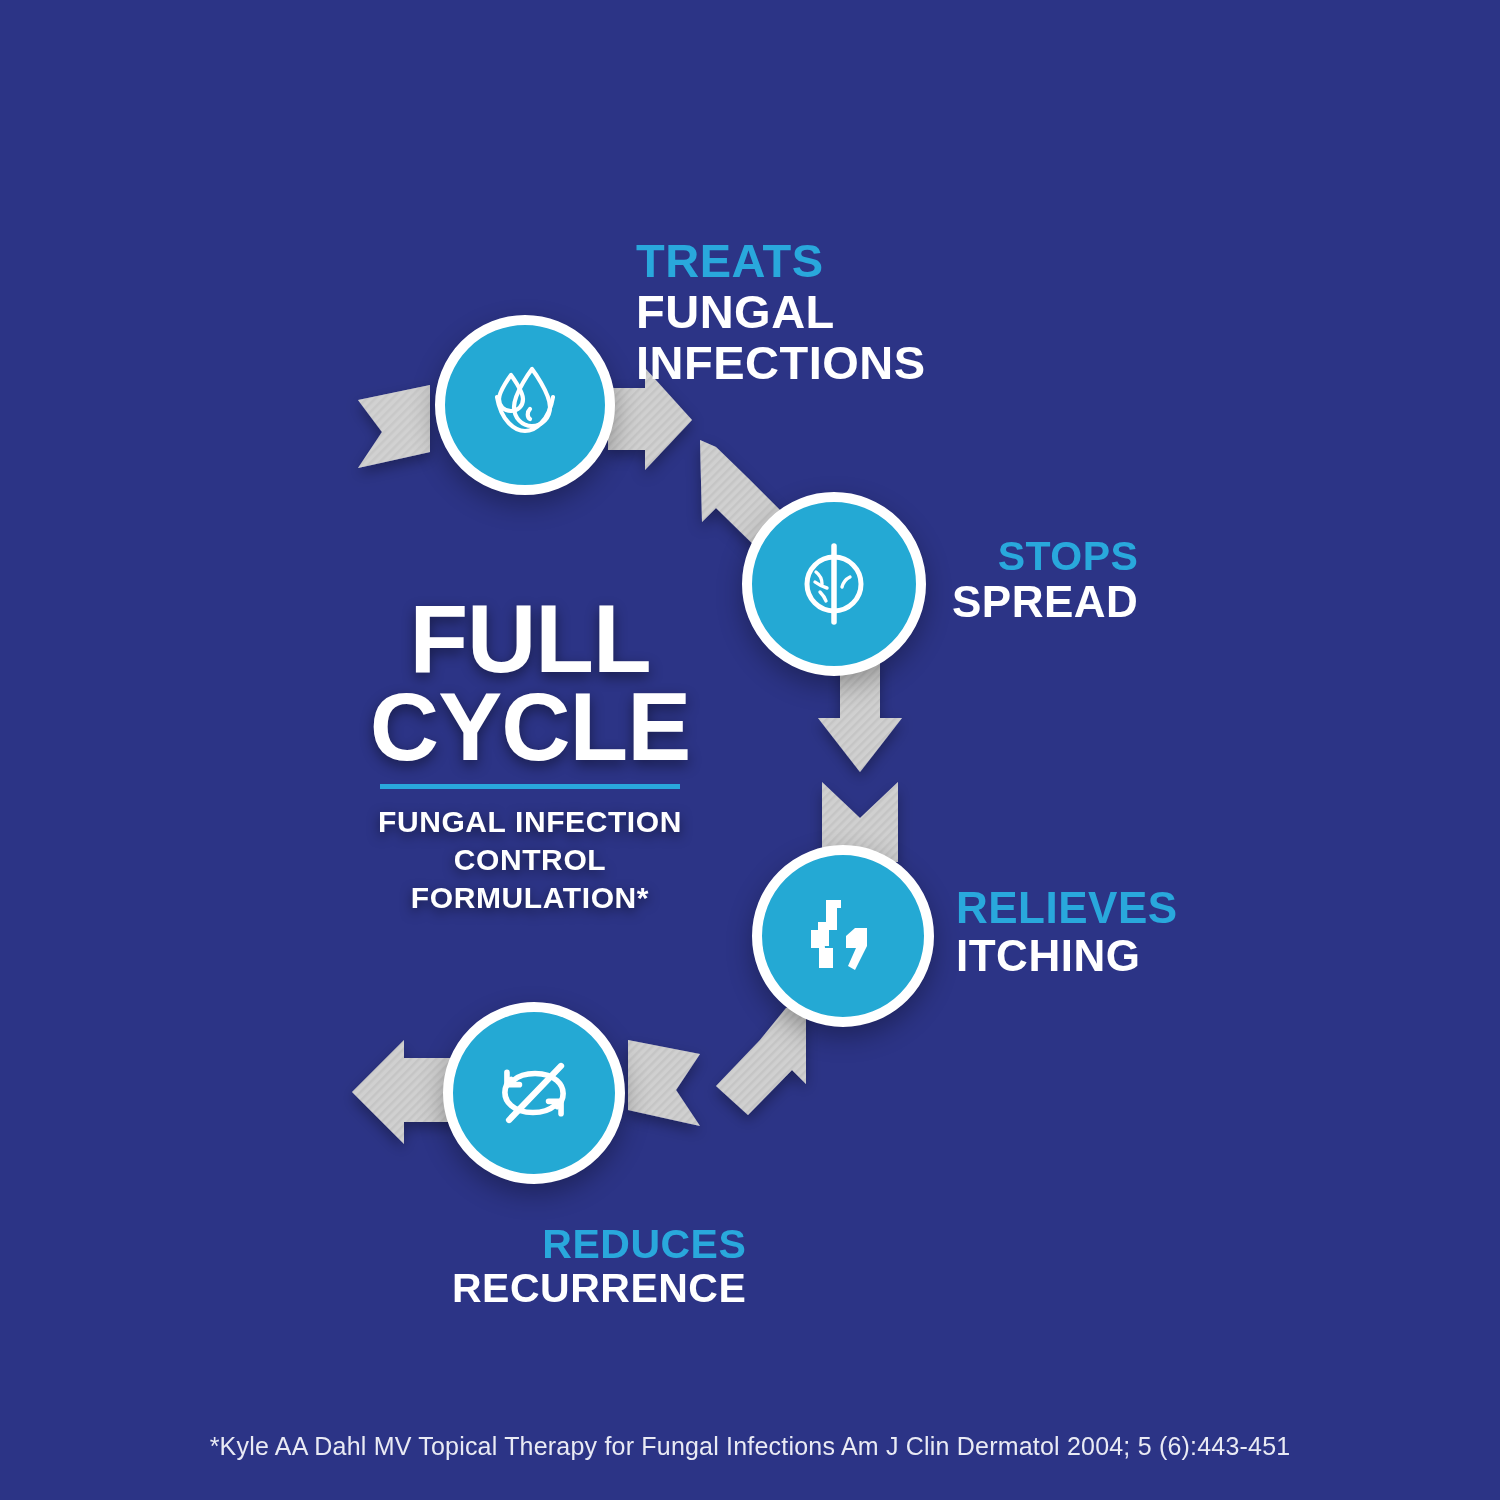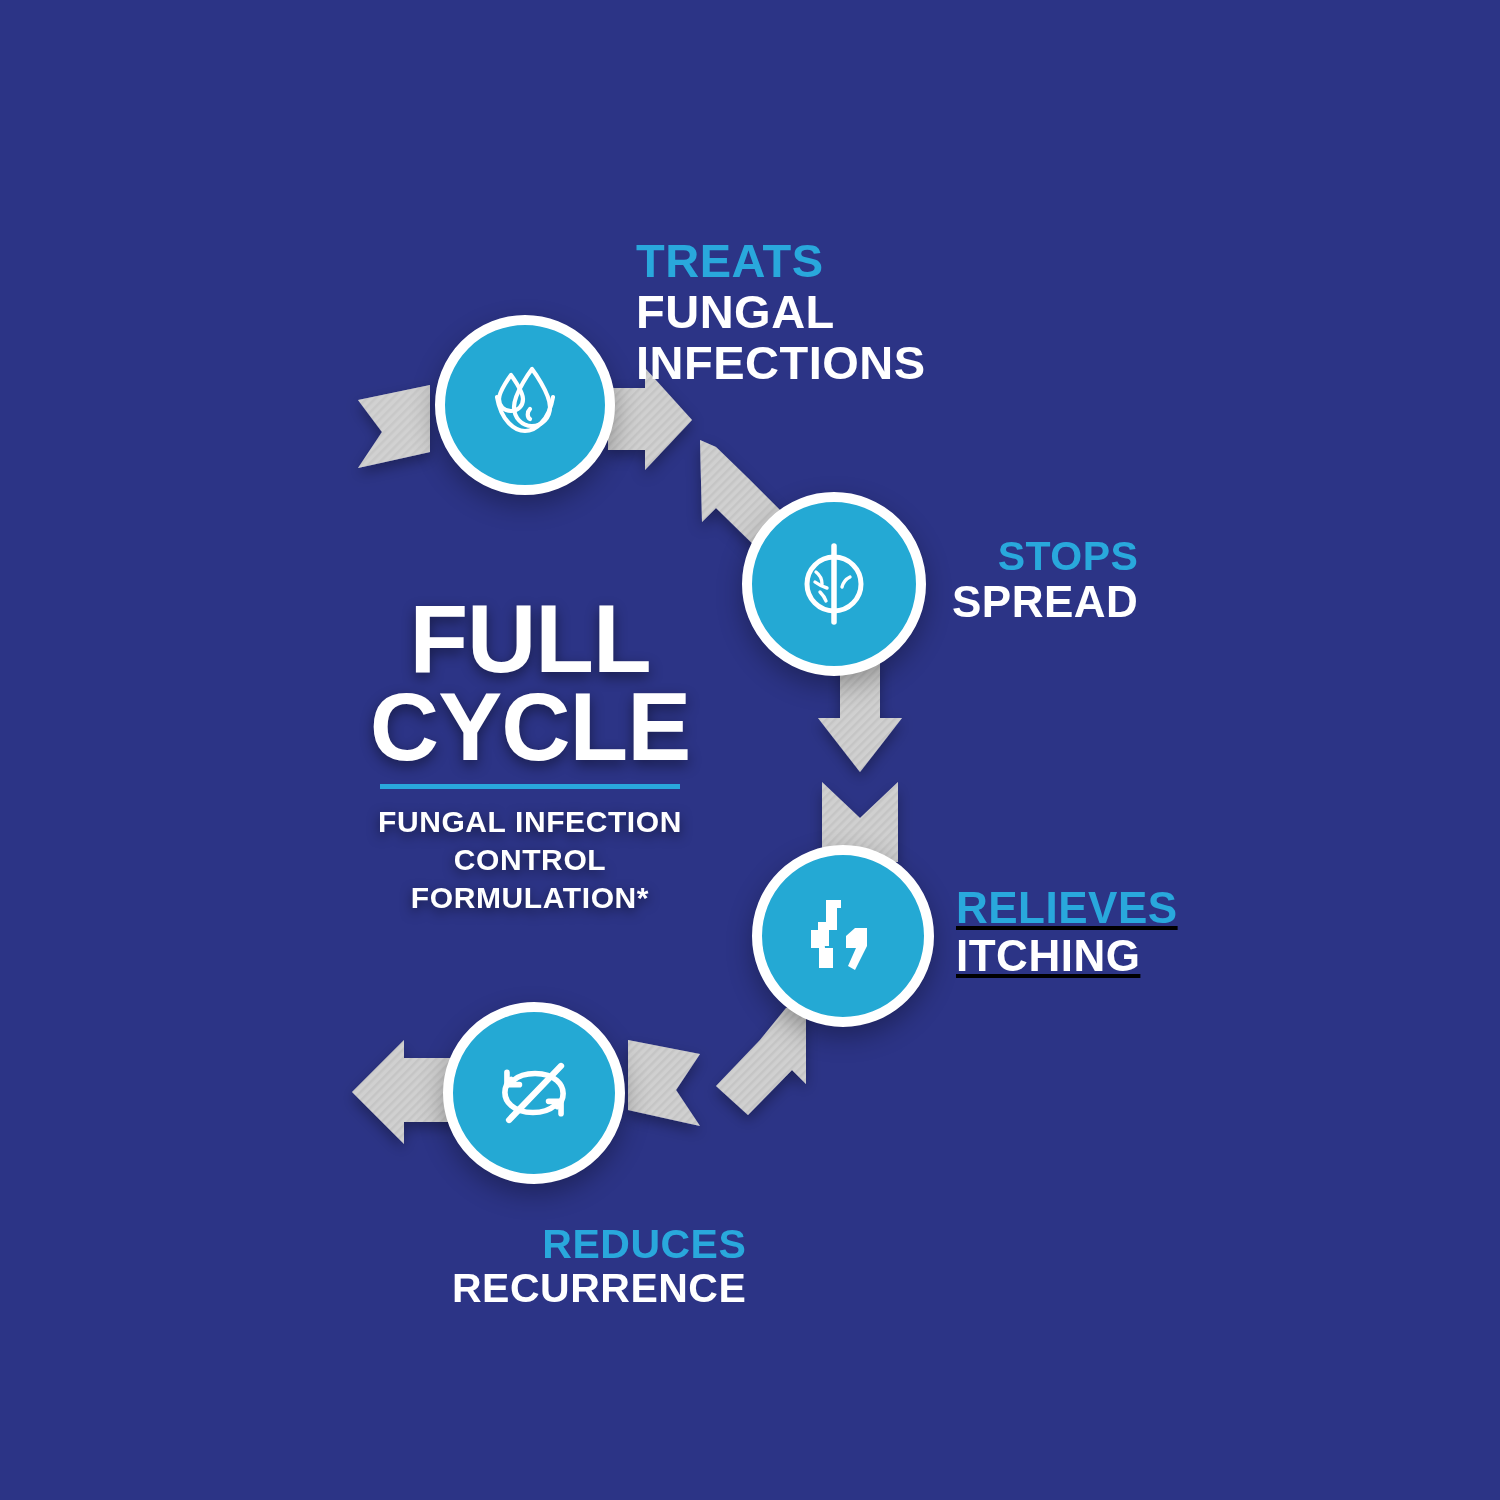--- a/index.html
+++ b/index.html
@@ -178,21 +178,21 @@
 
   <div class="node" style="left:752px; top:845px; width:182px; height:182px;">
     <span>
       <svg width="100" height="100" viewBox="0 0 100 100" fill="#ffffff">
         <path d="M48 14 L33 14 L33 36 L25 36 L25 60 L36 60 L36 44 L44 44 L44 22 L48 22 Z"></path>
         <path d="M30 44 L18 44 L18 62 L26 62 L26 82 L40 82 L40 62 L32 62 Z"></path>
         <path d="M62 42 L74 42 L74 58 L66 58 L74 58 L74 60 L62 84 L55 80 L63 62 L53 62 L53 50 Z"></path>
       </svg>
     </span>
   </div>
-  <div class="label" style="left:956px; top:884px;text-decoration:underline;">
+  <div class="label" style="left:956px; top:884px;">
     <span class="l1" style="font-size:44px;">RELIEVES</span>
     <span class="l2" style="font-size:44px;">ITCHING</span>
   </div>
 
   <div class="node" style="left:443px; top:1002px; width:182px; height:182px;">
     <span>
       <svg width="104" height="104" viewBox="0 0 100 100" fill="none" stroke="#ffffff" stroke-width="5.4" stroke-linecap="round" stroke-linejoin="round">
         <path d="M30 38 C40 29, 62 29, 72 38 C80 45, 80 56, 72 63"></path>
         <path d="M70 62 C60 71, 38 71, 28 62 C20 55, 20 44, 28 37"></path>
         <polyline points="24,30 24,42 36,42" fill="none"></polyline>
@@ -208,14 +208,17 @@
 
   <div id="brand">
     <span class="big">FULL</span>
     <span class="big">CYCLE</span>
     <span class="rule"></span>
     <span class="sub">FUNGAL INFECTION</span>
     <span class="sub">CONTROL</span>
     <span class="sub">FORMULATION*</span>
   </div>
 
+  <div id="footnote">
+    <sup>*</sup><span>Kyle AA  Dahl MV  Topical Therapy for Fungal Infections  Am J Clin Dermatol 2004; 5 (6):443-451</span>
+  </div>
 
 </div>
 
 </body></html>

